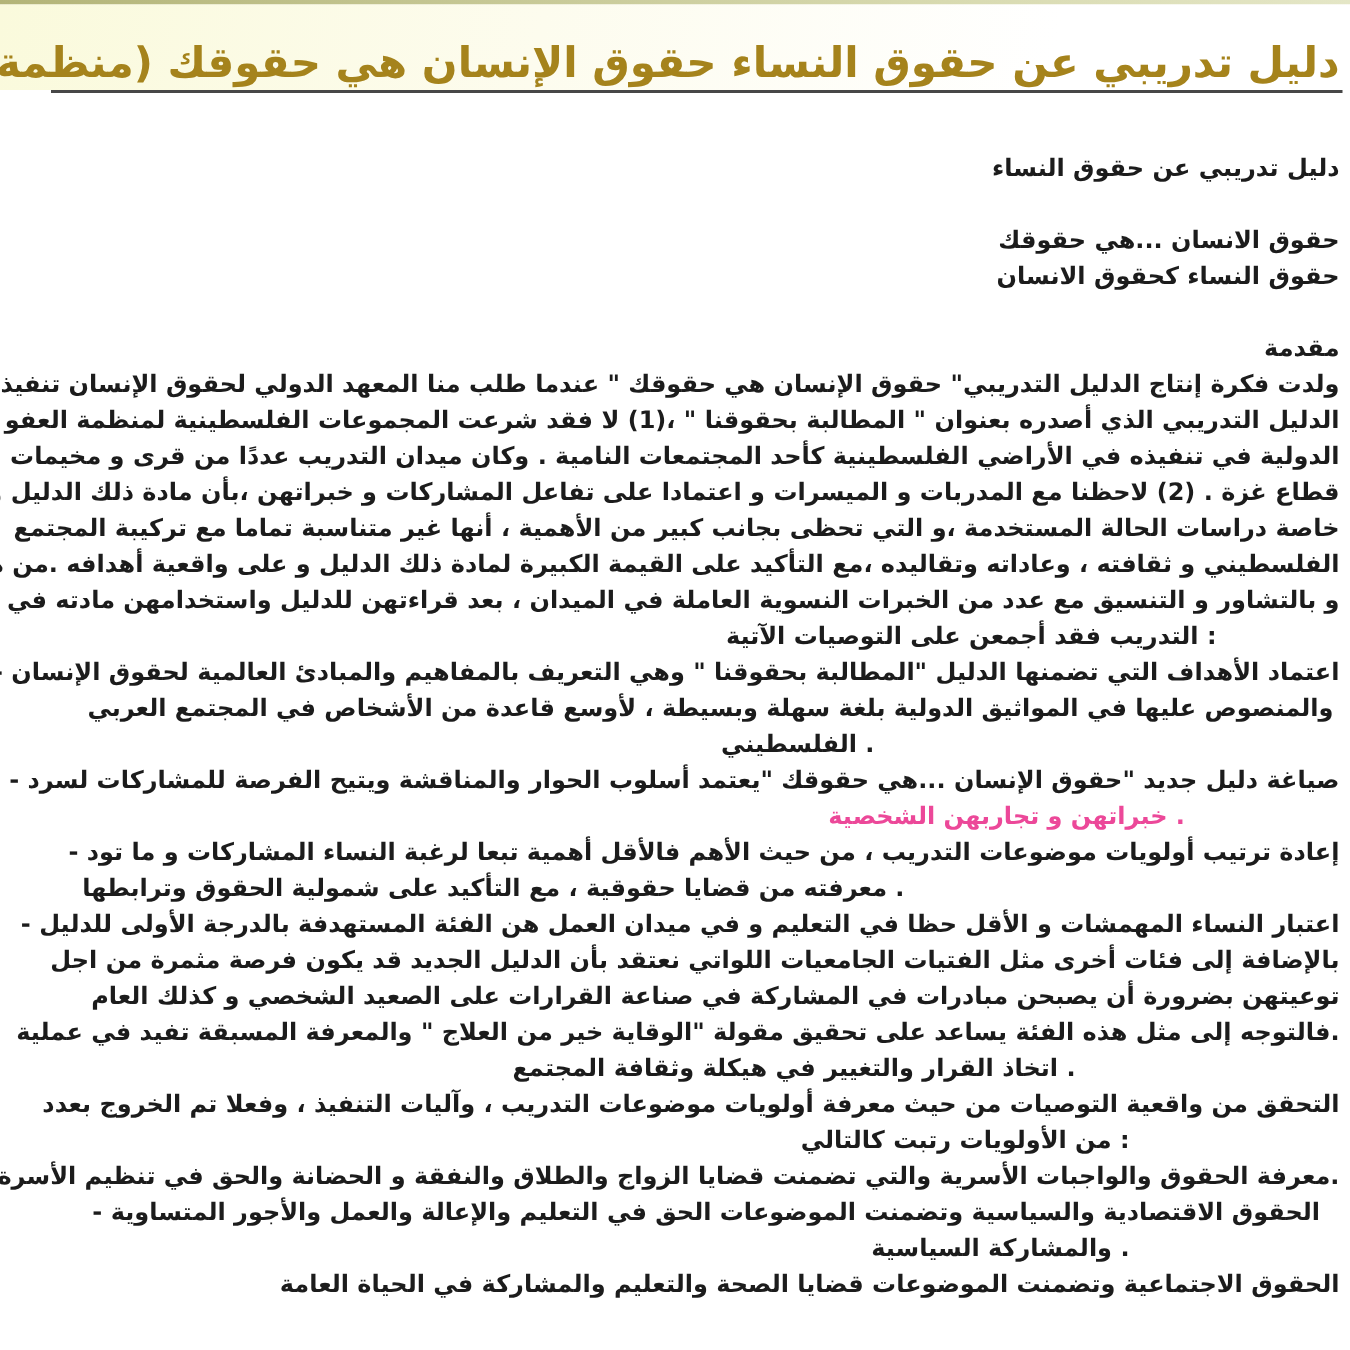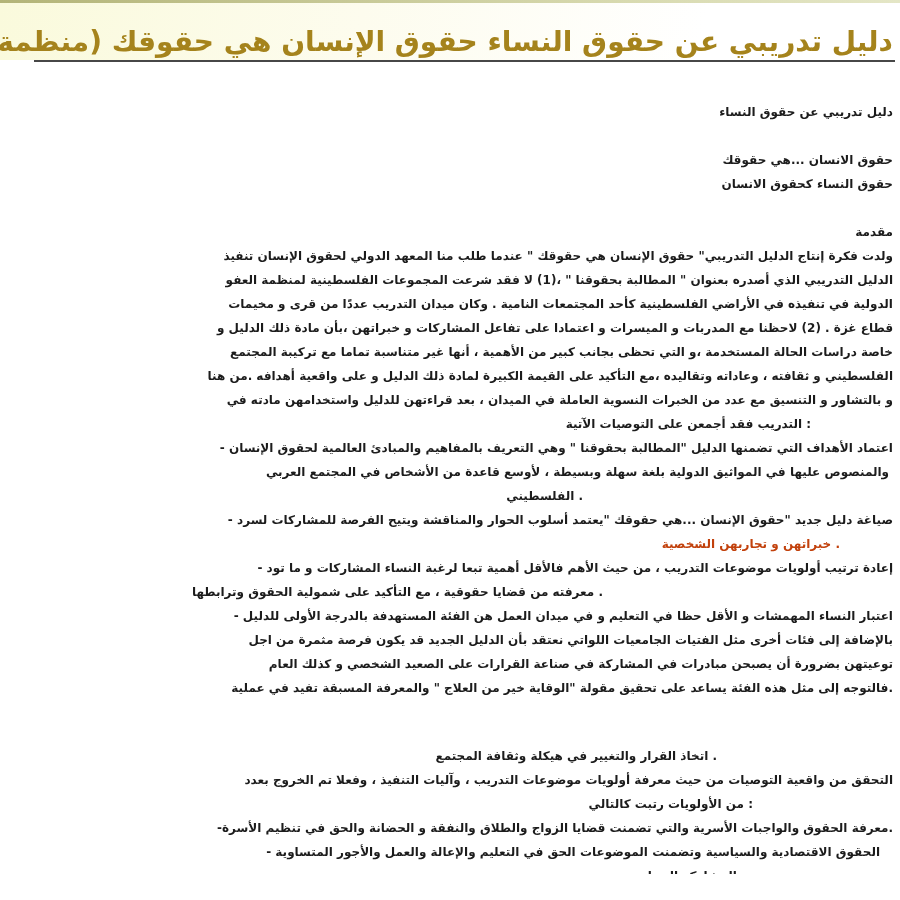--- a/index.html
+++ b/index.html
@@ -22,21 +22,21 @@
     vertical-align:-5px;margin:0 3px 0 0;
   }
   .separator{height:2px;background:#474747;margin:0 5px 0 34px;}
   .doc{
     position:absolute;left:0;top:100px;width:900px;height:774px;
     overflow:hidden;
   }
   .tline{
     height:24px;line-height:24px;
     direction:rtl;text-align:right;white-space:nowrap;
-    font-size:12px;font-weight:bold;color:#1c1c1c;
+    font-size:16px;font-weight:bold;color:#1c1c1c;
     overflow:visible;
   }
 </style>
 </head>
 <body>
 
 <div class="top-band"></div>
 
 <div class="header">
   <div class="title-line">
@@ -58,27 +58,27 @@
     <div class="tline" dir="rtl" style="padding-right: 7px; color: rgb(28, 28, 28);">الدولية في تنفيذه في الأراضي الفلسطينية كأحد المجتمعات النامية . وكان ميدان التدريب عددًا من قرى و مخيمات</div>
     <div class="tline" dir="rtl" style="padding-right: 7px; color: rgb(28, 28, 28);">قطاع غزة . (2) لاحظنا مع المدربات و الميسرات و اعتمادا على تفاعل المشاركات و خبراتهن ،بأن مادة ذلك الدليل و</div>
     <div class="tline" dir="rtl" style="padding-right: 7px; color: rgb(28, 28, 28);">خاصة دراسات الحالة المستخدمة ،و التي تحظى بجانب كبير من الأهمية ، أنها غير متناسبة تماما مع تركيبة المجتمع</div>
     <div class="tline" dir="rtl" style="padding-right: 7px; color: rgb(28, 28, 28);">الفلسطيني و ثقافته ، وعاداته وتقاليده ،مع التأكيد على القيمة الكبيرة لمادة ذلك الدليل و على واقعية أهدافه .من هنا</div>
     <div class="tline" dir="rtl" style="padding-right: 7px; color: rgb(28, 28, 28);">و بالتشاور و التنسيق مع عدد من الخبرات النسوية العاملة في الميدان ، بعد قراءتهن للدليل واستخدامهن مادته في</div>
     <div class="tline" dir="rtl" style="padding-right: 89px; color: rgb(28, 28, 28);">: التدريب فقد أجمعن على التوصيات الآتية</div>
     <div class="tline" dir="rtl" style="padding-right: 7px; color: rgb(28, 28, 28);">اعتماد الأهداف التي تضمنها الدليل "المطالبة بحقوقنا " وهي التعريف بالمفاهيم والمبادئ العالمية لحقوق الإنسان -</div>
     <div class="tline" dir="rtl" style="padding-right: 11px; color: rgb(28, 28, 28);">والمنصوص عليها في المواثيق الدولية بلغة سهلة وبسيطة ، لأوسع قاعدة من الأشخاص في المجتمع العربي</div>
     <div class="tline" dir="rtl" style="padding-right: 317px; color: rgb(28, 28, 28);">. الفلسطيني</div>
     <div class="tline" dir="rtl" style="padding-right: 7px; color: rgb(28, 28, 28);">صياغة دليل جديد "حقوق الإنسان ...هي حقوقك "يعتمد أسلوب الحوار والمناقشة ويتيح الفرصة للمشاركات لسرد -</div>
-    <div class="tline" dir="rtl" style="padding-right: 60px; color: #c2410c;">. خبراتهن و تجاربهن الشخصية</div>
+    <div class="tline" dir="rtl" style="padding-right: 110px; color: #ec4899;">. خبراتهن و تجاربهن الشخصية</div>
     <div class="tline" dir="rtl" style="padding-right: 7px; color: rgb(28, 28, 28);">إعادة ترتيب أولويات موضوعات التدريب ، من حيث الأهم فالأقل أهمية تبعا لرغبة النساء المشاركات و ما تود -</div>
     <div class="tline" dir="rtl" style="padding-right: 297px; color: rgb(28, 28, 28);">. معرفته من قضايا حقوقية ، مع التأكيد على شمولية الحقوق وترابطها</div>
     <div class="tline" dir="rtl" style="padding-right: 7px; color: rgb(28, 28, 28);">اعتبار النساء المهمشات و الأقل حظا في التعليم و في ميدان العمل هن الفئة المستهدفة بالدرجة الأولى للدليل -</div>
     <div class="tline" dir="rtl" style="padding-right: 7px; color: rgb(28, 28, 28);">بالإضافة إلى فئات أخرى مثل الفتيات الجامعيات اللواتي نعتقد بأن الدليل الجديد قد يكون فرصة مثمرة من اجل</div>
     <div class="tline" dir="rtl" style="padding-right: 7px; color: rgb(28, 28, 28);">توعيتهن بضرورة أن يصبحن مبادرات في المشاركة في صناعة القرارات على الصعيد الشخصي و كذلك العام</div>
     <div class="tline" dir="rtl" style="padding-right: 7px; color: rgb(28, 28, 28);">.فالتوجه إلى مثل هذه الفئة يساعد على تحقيق مقولة "الوقاية خير من العلاج " والمعرفة المسبقة تفيد في عملية</div>
-    <div class="tline" dir="rtl" style="padding-right: 183px; color: rgb(28, 28, 28); margin-top: 44px;">. اتخاذ القرار والتغيير في هيكلة وثقافة المجتمع</div>
+    <div class="tline" dir="rtl" style="padding-right: 183px; color: rgb(28, 28, 28);">. اتخاذ القرار والتغيير في هيكلة وثقافة المجتمع</div>
     <div class="tline" dir="rtl" style="padding-right: 7px; color: rgb(28, 28, 28);">التحقق من واقعية التوصيات من حيث معرفة أولويات موضوعات التدريب ، وآليات التنفيذ ، وفعلا تم الخروج بعدد</div>
     <div class="tline" dir="rtl" style="padding-right: 147px; color: rgb(28, 28, 28);">: من الأولويات رتبت كالتالي</div>
     <div class="tline" dir="rtl" style="padding-right: 7px; color: rgb(28, 28, 28);">.معرفة الحقوق والواجبات الأسرية والتي تضمنت قضايا الزواج والطلاق والنفقة و الحضانة والحق في تنظيم الأسرة-</div>
     <div class="tline" dir="rtl" style="padding-right: 20px; color: rgb(28, 28, 28);">الحقوق الاقتصادية والسياسية وتضمنت الموضوعات الحق في التعليم والإعالة والعمل والأجور المتساوية -</div>
     <div class="tline" dir="rtl" style="padding-right: 147px; color: rgb(28, 28, 28);">. والمشاركة السياسية</div>
     <div class="tline" dir="rtl" style="padding-right: 7px; color: rgb(28, 28, 28);">الحقوق الاجتماعية وتضمنت الموضوعات قضايا الصحة والتعليم والمشاركة في الحياة العامة</div>
   </div>
 
 </body></html>

